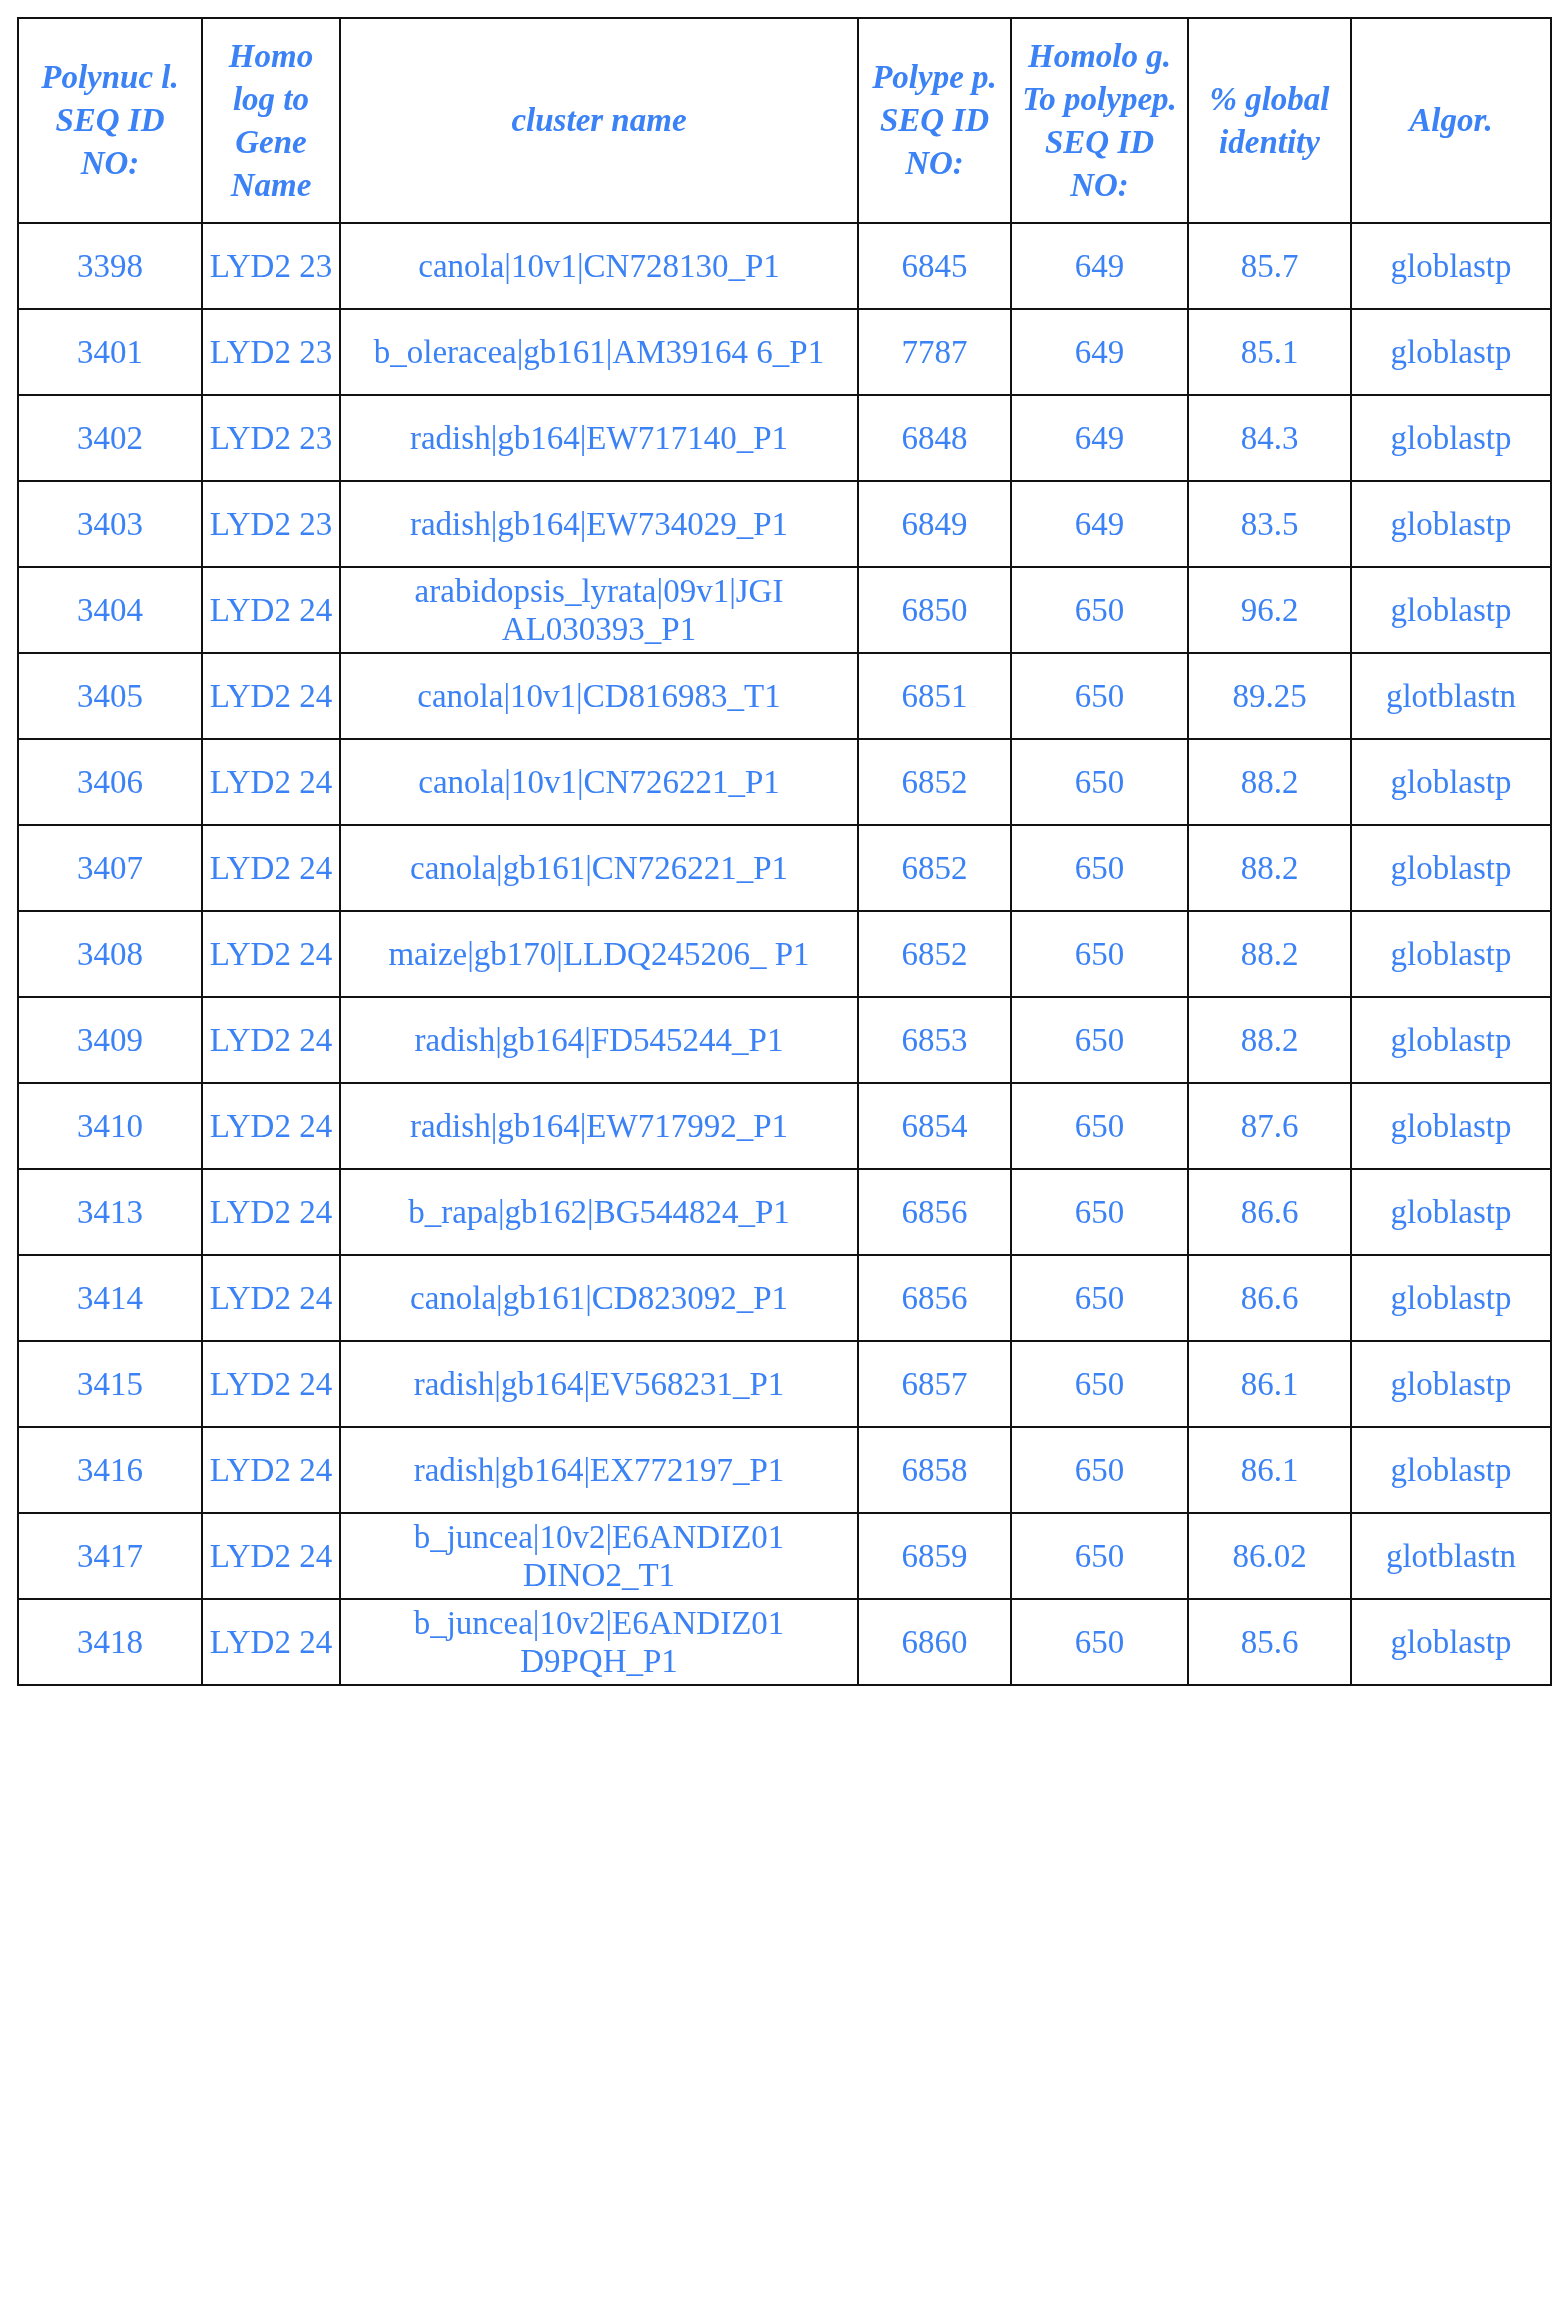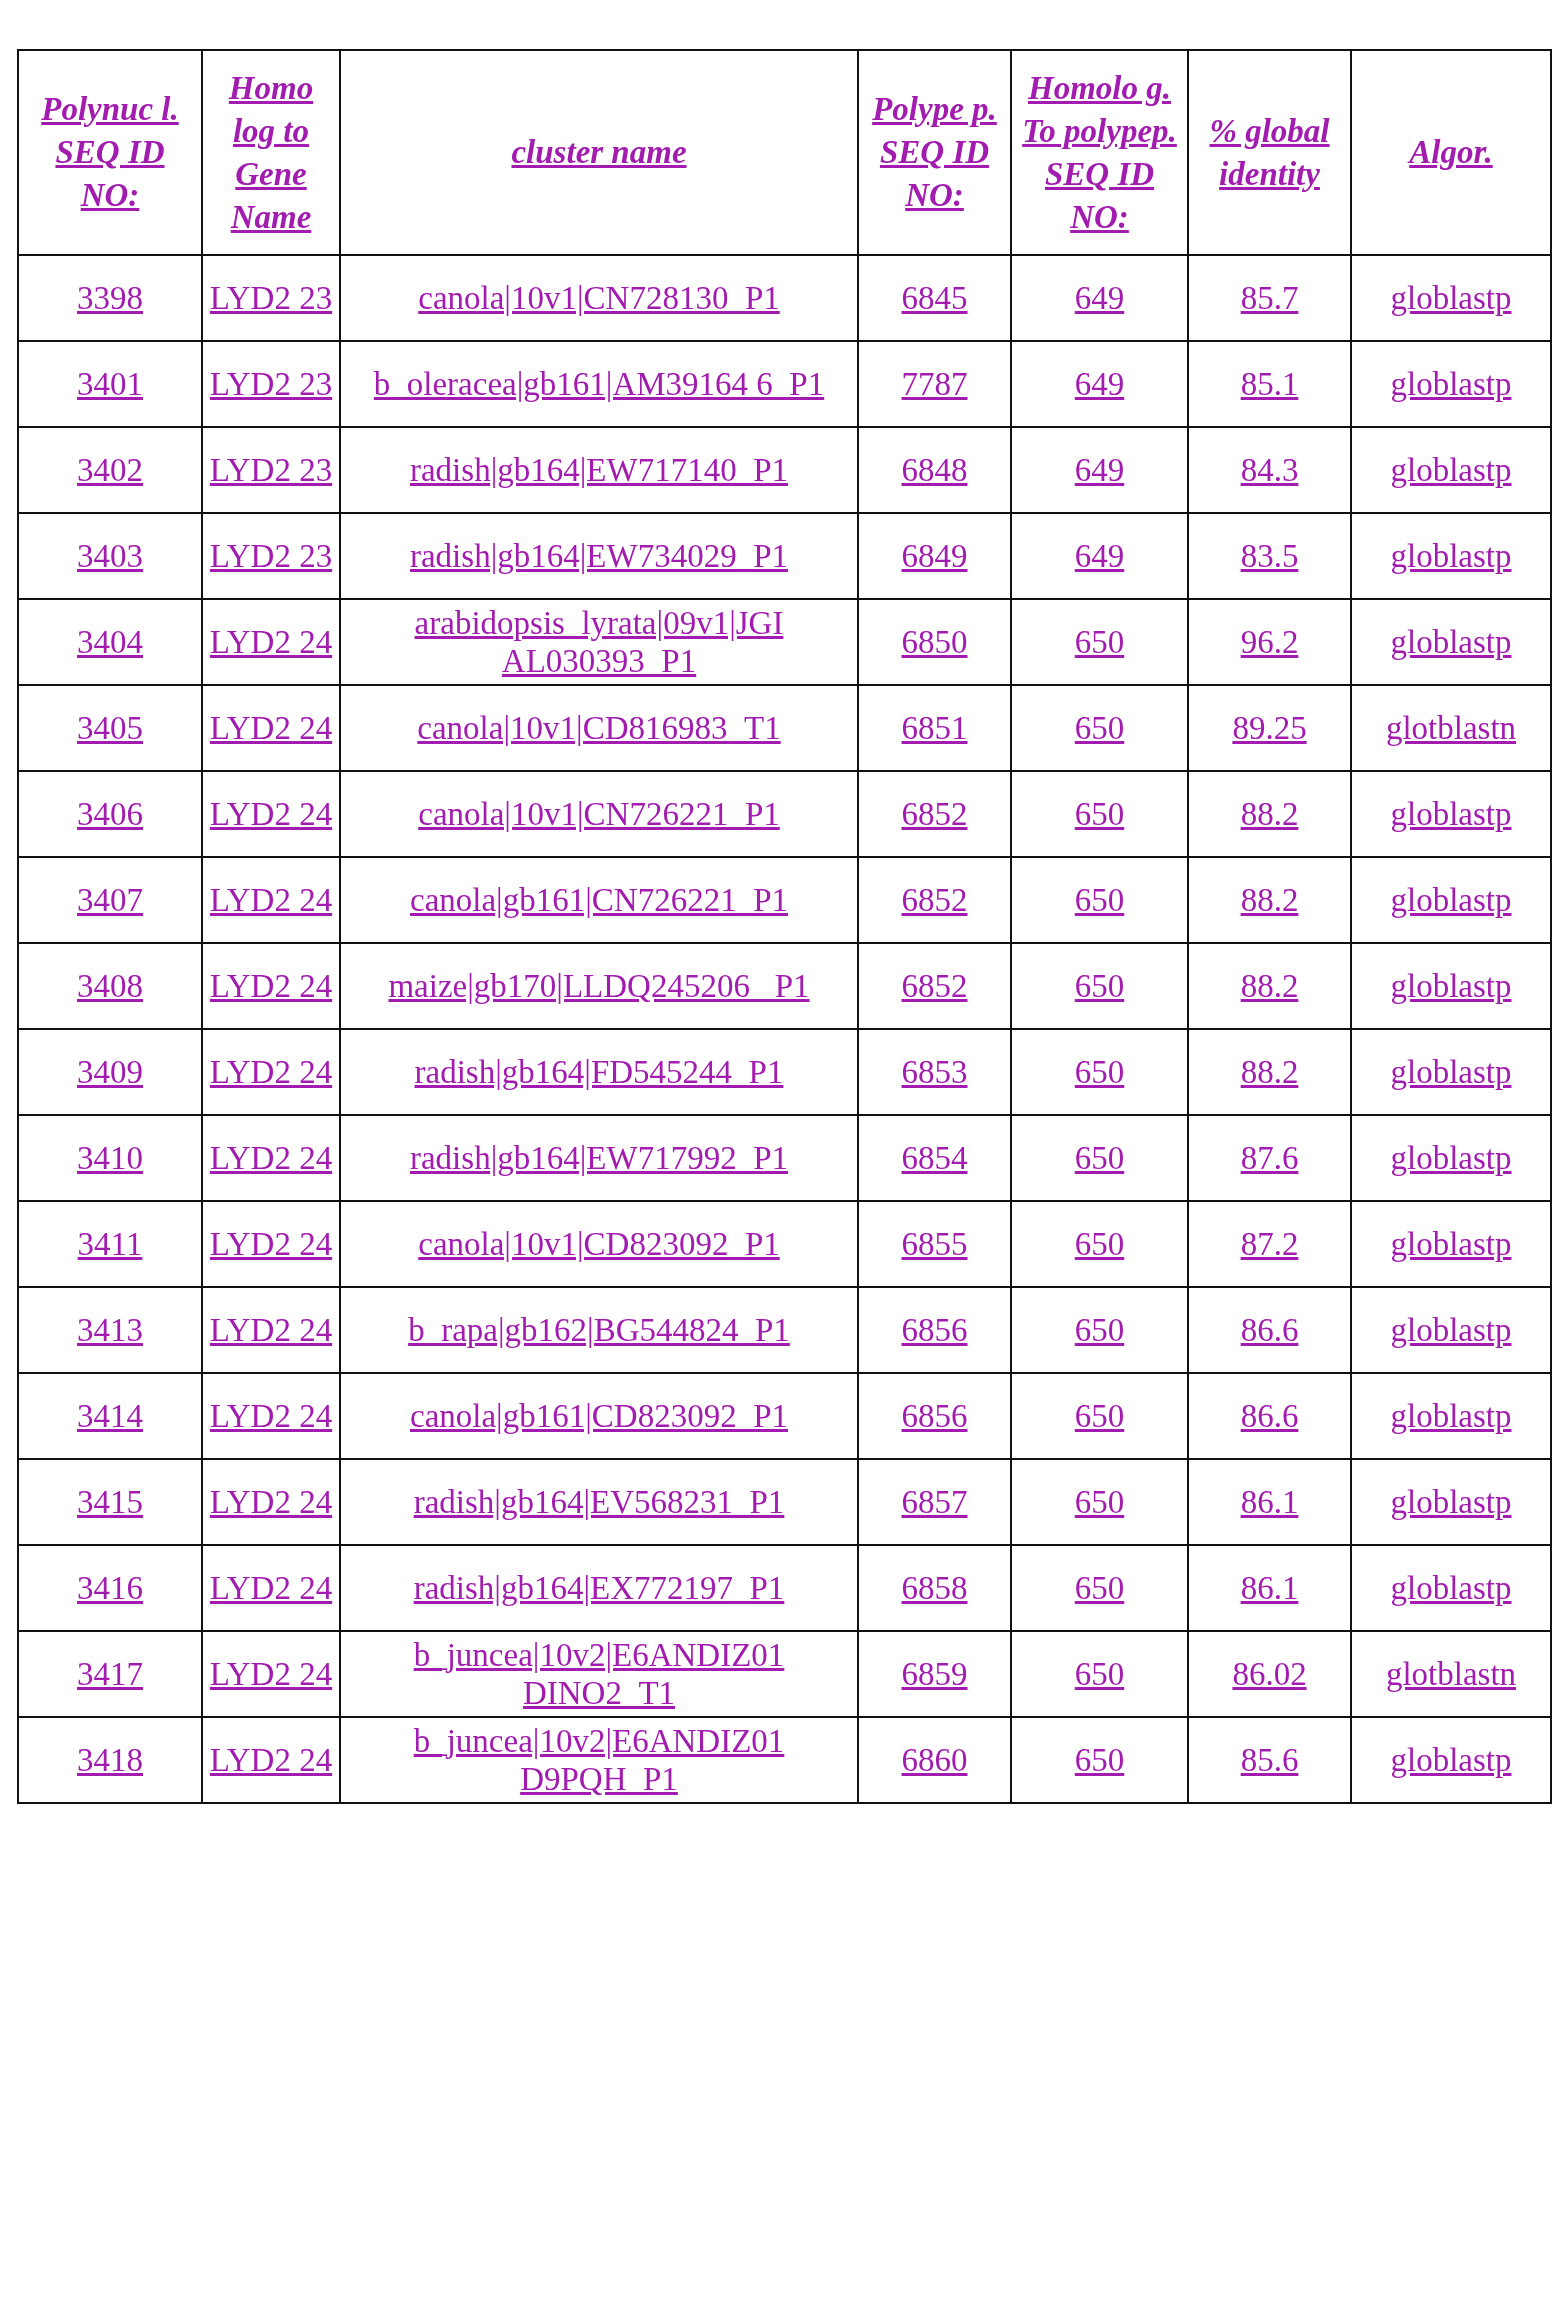--- a/index.html
+++ b/index.html
@@ -1,24 +1,23 @@
 <!DOCTYPE html>
 <html style="font-size:13.8px"><head>
 <meta charset="utf-8">
 <style>
   html, body { margin: 0; padding: 0; background: #ffffff; }
   body { width: 1566px; height: 2319px; position: relative; overflow: hidden; }
   table.doc {
-    position: absolute; left: 17px; top: 49px;
+    position: absolute; left: 17px; top: 17px;
     width: 1533px;
     border-collapse: collapse;
     font-family: "Liberation Serif", "DejaVu Serif", serif;
-    color: #a21caf;
+    color: #3b82f6;
     table-layout: fixed;
-    text-decoration: underline;
   }
   table.doc th, table.doc td {
     border: 2.6px solid #111111;
     text-align: center;
     vertical-align: middle;
     padding: 0 5.2px;
   }
   table.doc th {
     height: 203px;
     font-style: italic;
@@ -150,29 +149,20 @@
       <tr>
         <td>3410</td>
         <td>LYD2 24</td>
         <td>radish|gb164|EW717992_P1</td>
         <td>6854</td>
         <td>650</td>
         <td>87.6</td>
         <td>globlastp</td>
       </tr>
       <tr>
-        <td>3411</td>
-        <td>LYD2 24</td>
-        <td>canola|10v1|CD823092_P1</td>
-        <td>6855</td>
-        <td>650</td>
-        <td>87.2</td>
-        <td>globlastp</td>
-      </tr>
-      <tr>
         <td>3413</td>
         <td>LYD2 24</td>
         <td>b_rapa|gb162|BG544824_P1</td>
         <td>6856</td>
         <td>650</td>
         <td>86.6</td>
         <td>globlastp</td>
       </tr>
       <tr>
         <td>3414</td>

